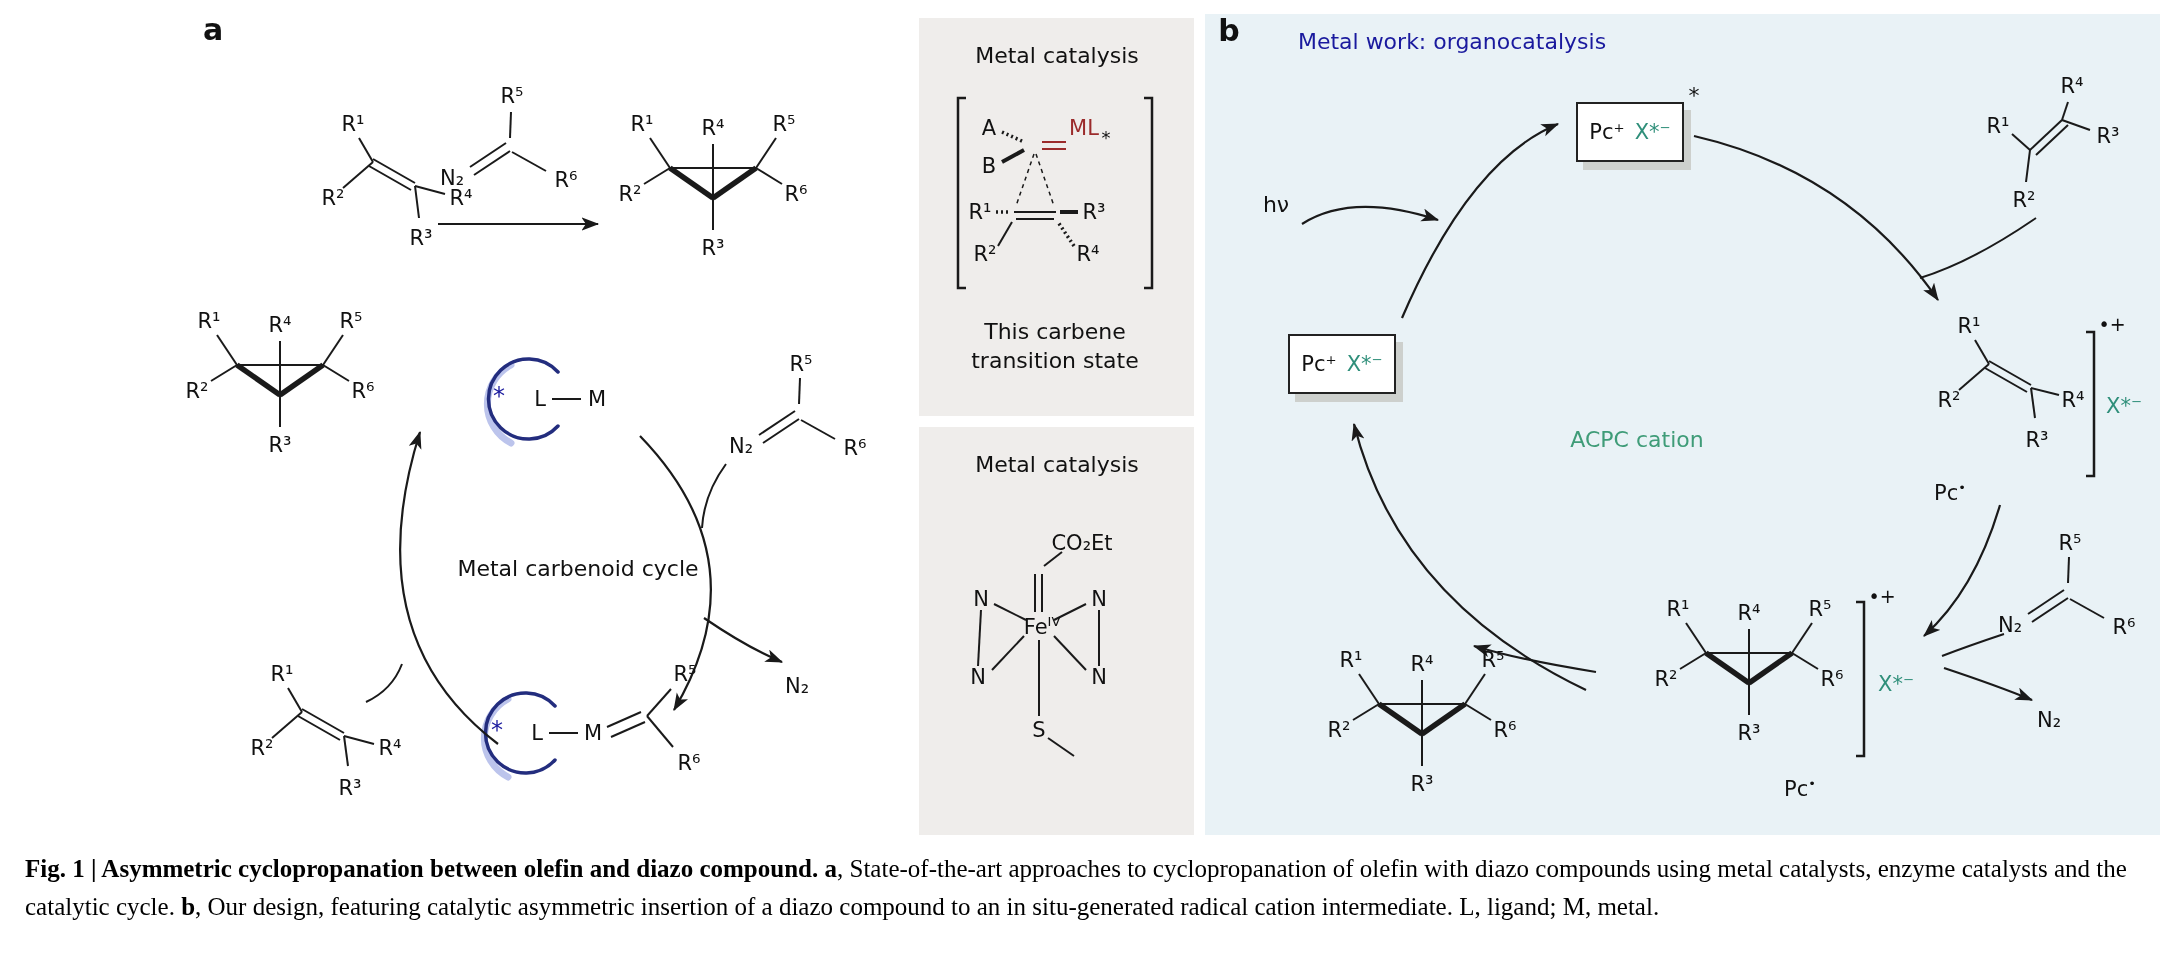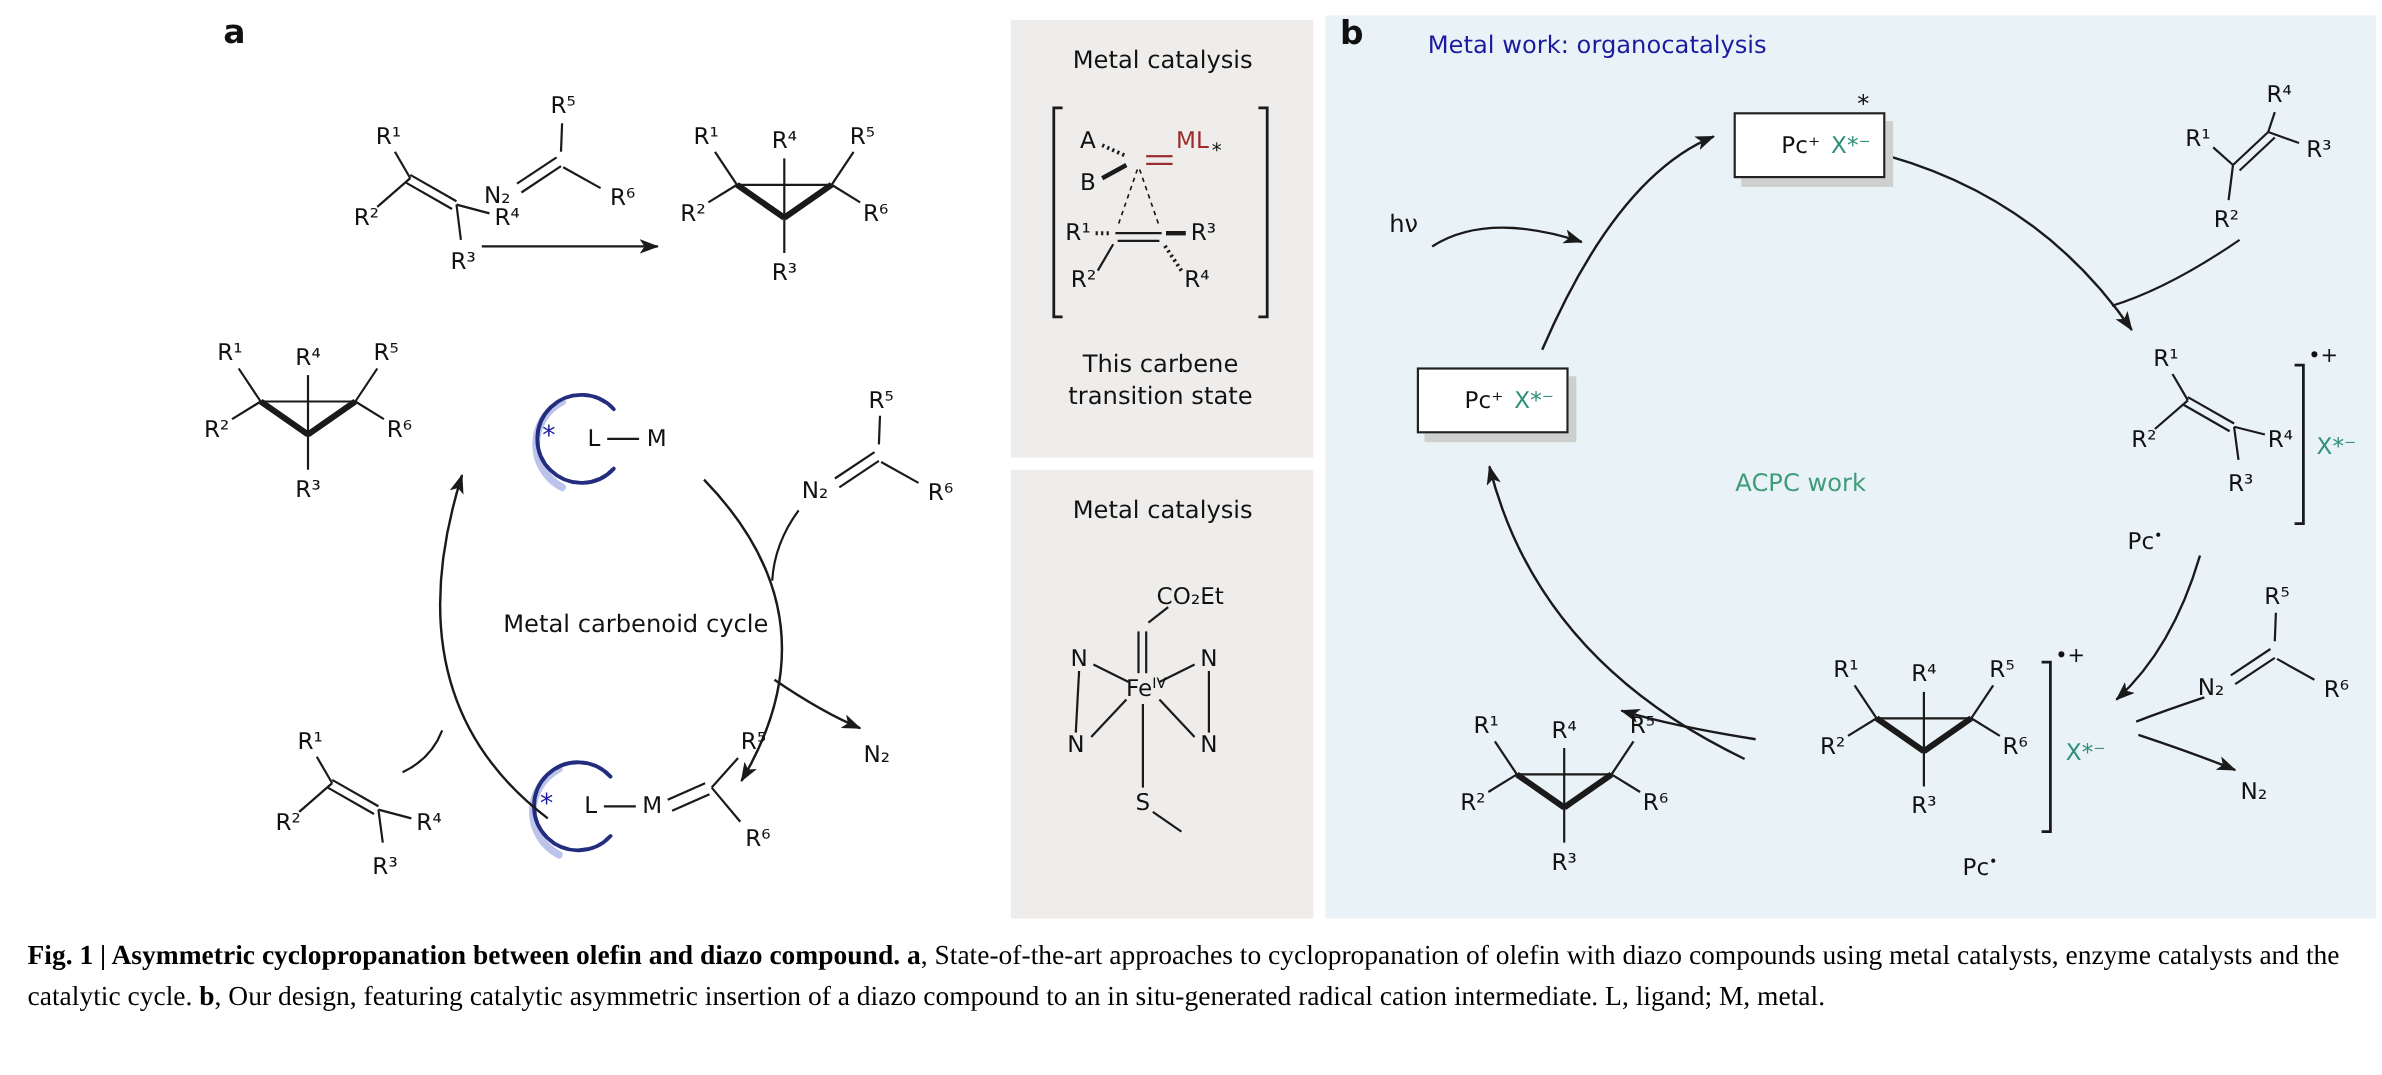--- a/index.html
+++ b/index.html
@@ -17,21 +17,21 @@
   .s18{font-size:18px;}
   .s19{font-size:19px;}
   .tag{font-size:30px;font-weight:700;}
   .navy{color:#1a1a9e;}
   .teal{color:#2f8f7a;}
   .green{color:#3f9c78;}
   .red{color:#9b2b2b;}
   sup.sp{font-size:0.62em;vertical-align:super;}
   .pcbox{position:absolute;width:104px;height:56px;background:#ffffff;border:2px solid #222;
          box-shadow:7px 8px 0 #cdd0cd;display:flex;align-items:center;justify-content:center;
-         gap:10px;font-size:21px;color:#111;padding-left:30px;}
+         gap:10px;font-size:21px;color:#111;}
   .caption{position:absolute;left:25px;top:850px;width:2118px;margin:0;
            font-family:"Liberation Serif","DejaVu Serif",serif;font-size:25px;
            line-height:1.52;color:#000;}
   .caption .bold{font-weight:700;}
 </style>
 </head>
 <body>
 
 <div class="fig">
 
@@ -298,21 +298,21 @@
   <span class="lbl" style="left:981px;top:599px;">N</span>
   <span class="lbl" style="left:1099px;top:599px;">N</span>
   <span class="lbl" style="left:978px;top:677px;">N</span>
   <span class="lbl" style="left:1099px;top:677px;">N</span>
   <span class="lbl" style="left:1039px;top:730px;">S</span>
 
   <span class="lbl tag" style="left:1229px;top:31px;">b</span>
   <span class="lbl t22 navy" style="left:1452px;top:42px;">Metal work: organocatalysis</span>
   <span class="lbl t22" style="left:1276px;top:205px;">hν</span>
   <span class="lbl t22" style="left:1694px;top:96px;">*</span>
-  <span class="lbl t22 green" style="left:1637px;top:440px;">ACPC work</span>
+  <span class="lbl t22 green" style="left:1637px;top:440px;">ACPC cation</span>
 
   <span class="lbl" style="left:1998px;top:126px;">R¹</span>
   <span class="lbl" style="left:2024px;top:200px;">R²</span>
   <span class="lbl" style="left:2072px;top:86px;">R⁴</span>
   <span class="lbl" style="left:2108px;top:136px;">R³</span>
 
   <span class="lbl" style="left:1969px;top:326px;">R¹</span>
   <span class="lbl" style="left:1949px;top:400px;">R²</span>
   <span class="lbl" style="left:2073px;top:400px;">R⁴</span>
   <span class="lbl" style="left:2037px;top:440px;">R³</span>

